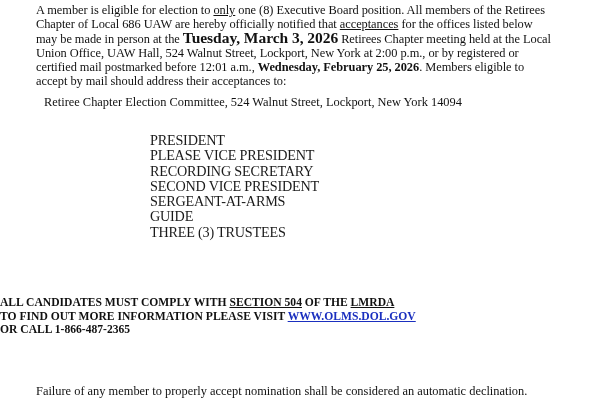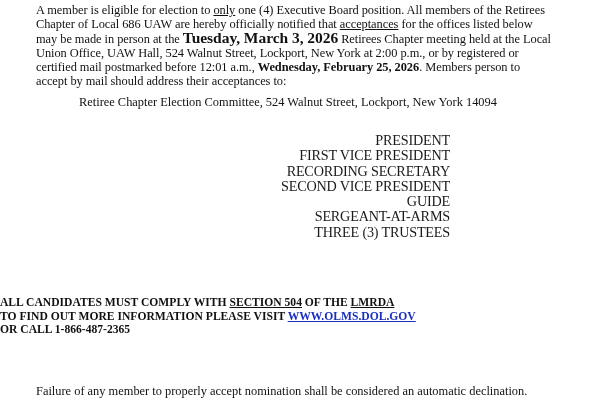--- a/index.html
+++ b/index.html
@@ -39,32 +39,32 @@
     .big-date {
       font-weight: bold;
       font-size: 15.5px;
     }
     .bold-date { font-weight: bold; }
     .address {
       position: absolute;
       left: 0;
       top: 95px;
       width: 535px;
-      padding-left: 79px;
+      padding-left: 44px;
       box-sizing: border-box;
       font-size: 12.4px;
       line-height: 14px;
       white-space: nowrap;
     }
     .offices {
       position: absolute;
       left: 150px;
       top: 133px;
       width: 300px;
-      text-align: right;
+      text-align: left;
       font-size: 14.2px;
       line-height: 15.3px;
       letter-spacing: -0.2px;
       color: #1a1a1a;
     }
     .offices .office {
       display: block;
       white-space: nowrap;
     }
     .notice {
@@ -95,37 +95,37 @@
       white-space: nowrap;
       margin-top: 12px;
     }
   </style>
 </head>
 <body>
 
 <div class="page">
 
   <div class="intro">
-    <span class="line"><span>A member is eligible for election to </span><span class="u">only</span><span> one (4) Executive Board position.  All members of the Retirees</span></span>
+    <span class="line"><span>A member is eligible for election to </span><span class="u">only</span><span> one (8) Executive Board position.  All members of the Retirees</span></span>
     <span class="line"><span>Chapter of Local 686 UAW are hereby officially notified that </span><span class="u">acceptances</span><span> for the offices listed below</span></span>
     <span class="line"><span>may be made in person at the </span><span class="big-date">Tuesday, March 3, 2026</span><span> Retirees Chapter meeting held at the Local</span></span>
     <span class="line">Union Office, UAW Hall, 524 Walnut Street, Lockport, New York at 2:00 p.m., or by registered or</span>
-    <span class="line"><span>certified mail postmarked before 12:01 a.m., </span><span class="bold-date">Wednesday, February 25, 2026</span><span>.   Members person to</span></span>
+    <span class="line"><span>certified mail postmarked before 12:01 a.m., </span><span class="bold-date">Wednesday, February 25, 2026</span><span>.   Members eligible to</span></span>
     <span class="line">accept by mail should address their acceptances to:</span>
   </div>
 
   <div class="address">Retiree Chapter Election Committee, 524 Walnut Street, Lockport, New York  14094</div>
 
   <div class="offices">
     <span class="office">PRESIDENT</span>
-    <span class="office">FIRST VICE  PRESIDENT</span>
+    <span class="office">PLEASE VICE  PRESIDENT</span>
     <span class="office">RECORDING SECRETARY</span>
     <span class="office">SECOND VICE PRESIDENT</span>
+    <span class="office">SERGEANT-AT-ARMS</span>
     <span class="office">GUIDE</span>
-    <span class="office">SERGEANT-AT-ARMS</span>
     <span class="office">THREE (3) TRUSTEES</span>
   </div>
 
   <div class="notice">
     <span class="line"><span>ALL CANDIDATES MUST COMPLY WITH </span><span class="u">SECTION 504</span><span> OF THE  </span><span class="u">LMRDA</span></span>
     <span class="line"><span>TO FIND OUT MORE INFORMATION PLEASE VISIT </span><span class="link">WWW.OLMS.DOL.GOV</span></span>
     <span class="line">OR CALL 1-866-487-2365</span>
   </div>
 
   <div class="footer">Failure of any member to properly accept nomination shall be considered an automatic declination.</div>

